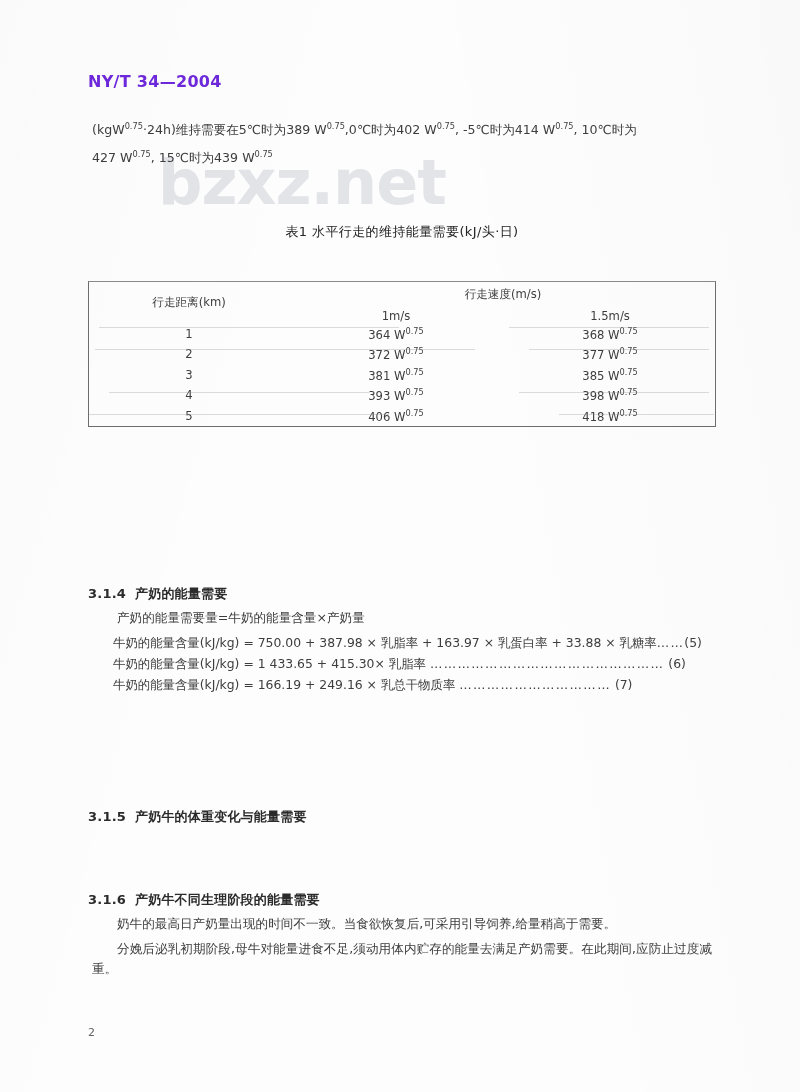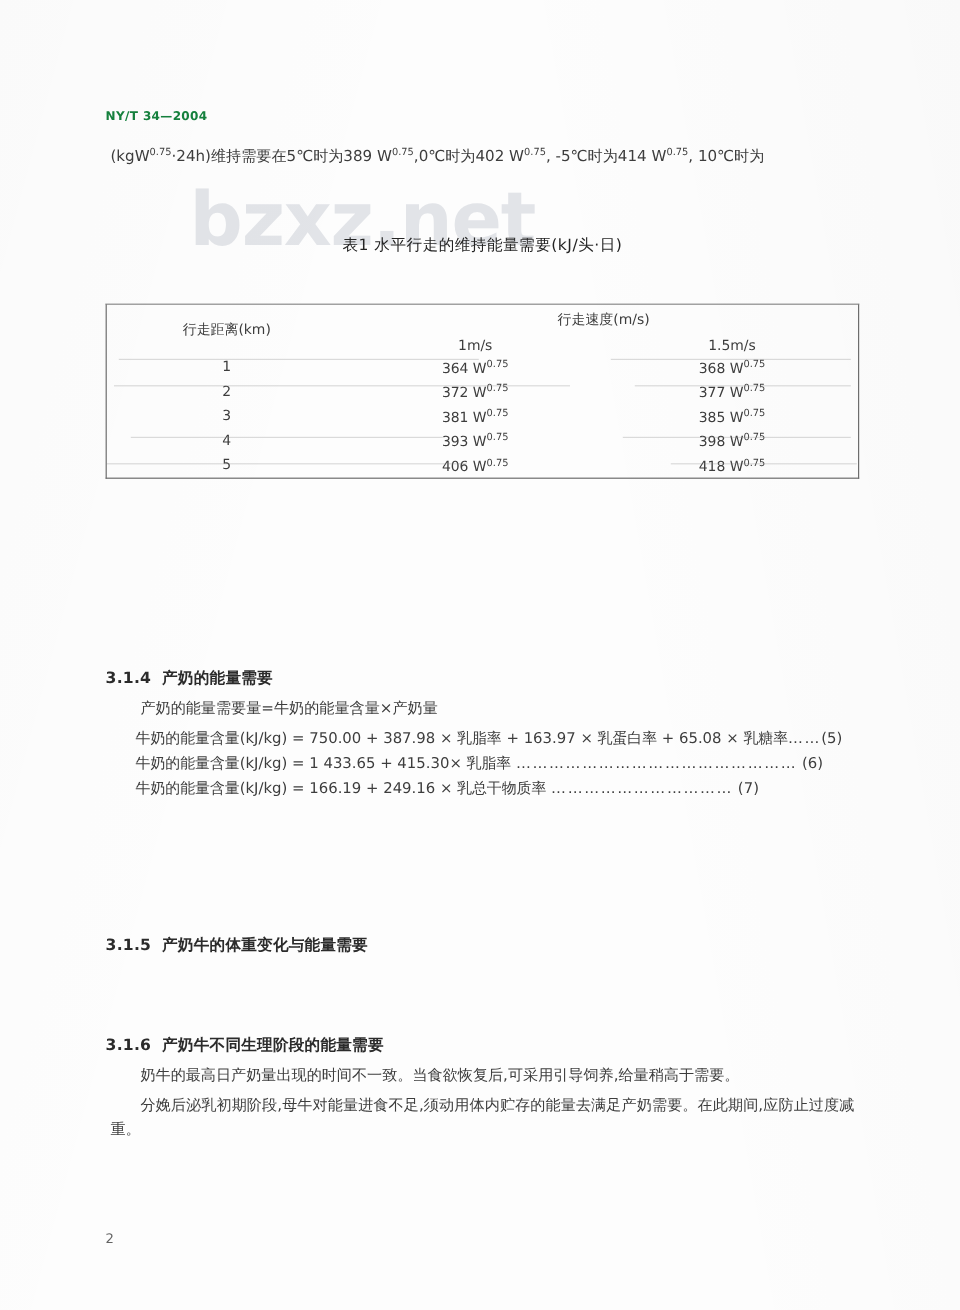--- a/index.html
+++ b/index.html
@@ -49,25 +49,24 @@
     user-select: none;
   }
 
   .layer { position: relative; z-index: 2; }
 
   
   .std-no {
     position: absolute;
     left: 88px;
     top: 72px;
-    font-size: 10px;
+    font-size: 16px;
     font-weight: bold;
     letter-spacing: 0.3px;
-    color: #15803d;
-    margin-top: 20px;
+    color: #6d28d9;
   }
 
   
   .para {
     font-size: 12.6px;
     line-height: 20.5px;
     color: #3d3d3d;
     text-align: justify;
     margin: 4px;
     font-family: "DejaVu Sans", "Liberation Sans", sans-serif;
@@ -154,20 +153,23 @@
 
 <div id="page">
 
   <div class="watermark">bzxz.net</div>
 
   <div class="std-no layer">NY/T 34—2004</div>
 
   <div class="content layer" style="top:112px;">
     <div class="para" style="line-height:21px;">
       <span>(kgW</span><sup class="e">0.75</sup><span>·24h)维持需要在5℃时为389 W</span><sup class="e">0.75</sup><span>,0℃时为402 W</span><sup class="e">0.75</sup><span>, -5℃时为414 W</span><sup class="e">0.75</sup><span>,  10℃时为</span>
+    </div>
+    <div class="para" style="line-height:21px;">
+      <span>427 W</span><sup class="e">0.75</sup><span>,  15℃时为439 W</span><sup class="e">0.75</sup>
     </div>
   </div>
 
   <div class="content layer" style="top:163px;">
     <div class="tbl-cap">表1   水平行走的维持能量需要(kJ/头·日)</div>
   </div>
 
   <div class="content layer" style="top:185px;">
     <div class="tbl-wrap" style="position:relative;">
       <div class="streak" style="left:10px; top:45px; width:300px;"></div>
@@ -226,21 +228,21 @@
       </table>
     </div>
   </div>
 
   <div class="content layer" style="top:341px;">
     <div class="heading">
       <span class="num">3.1.4</span><span>产奶的能量需要</span>
     </div>
     <div class="para indent">产奶的能量需要量=牛奶的能量含量×产奶量</div>
     <div class="formula" style="padding-left:25px;">
-      <span>牛奶的能量含量(kJ/kg) = 750.00 + 387.98 × 乳脂率 + 163.97 × 乳蛋白率 + 65.08 × 乳糖率</span><span class="leader">……</span><span>(5)</span>
+      <span>牛奶的能量含量(kJ/kg) = 750.00 + 387.98 × 乳脂率 + 163.97 × 乳蛋白率 + 33.88 × 乳糖率</span><span class="leader">……</span><span>(5)</span>
     </div>
     <div class="formula" style="padding-left:25px;">
       <span>牛奶的能量含量(kJ/kg) = 1 433.65 + 415.30× 乳脂率</span> <span class="leader">……………………………………………</span> <span>(6)</span>
     </div>
     <div class="formula" style="padding-left:25px;">
       <span>牛奶的能量含量(kJ/kg) = 166.19 + 249.16 × 乳总干物质率</span> <span class="leader">……………………………</span> <span>(7)</span>
     </div>
   </div>
 
   <div class="content layer" style="top:452px;">

